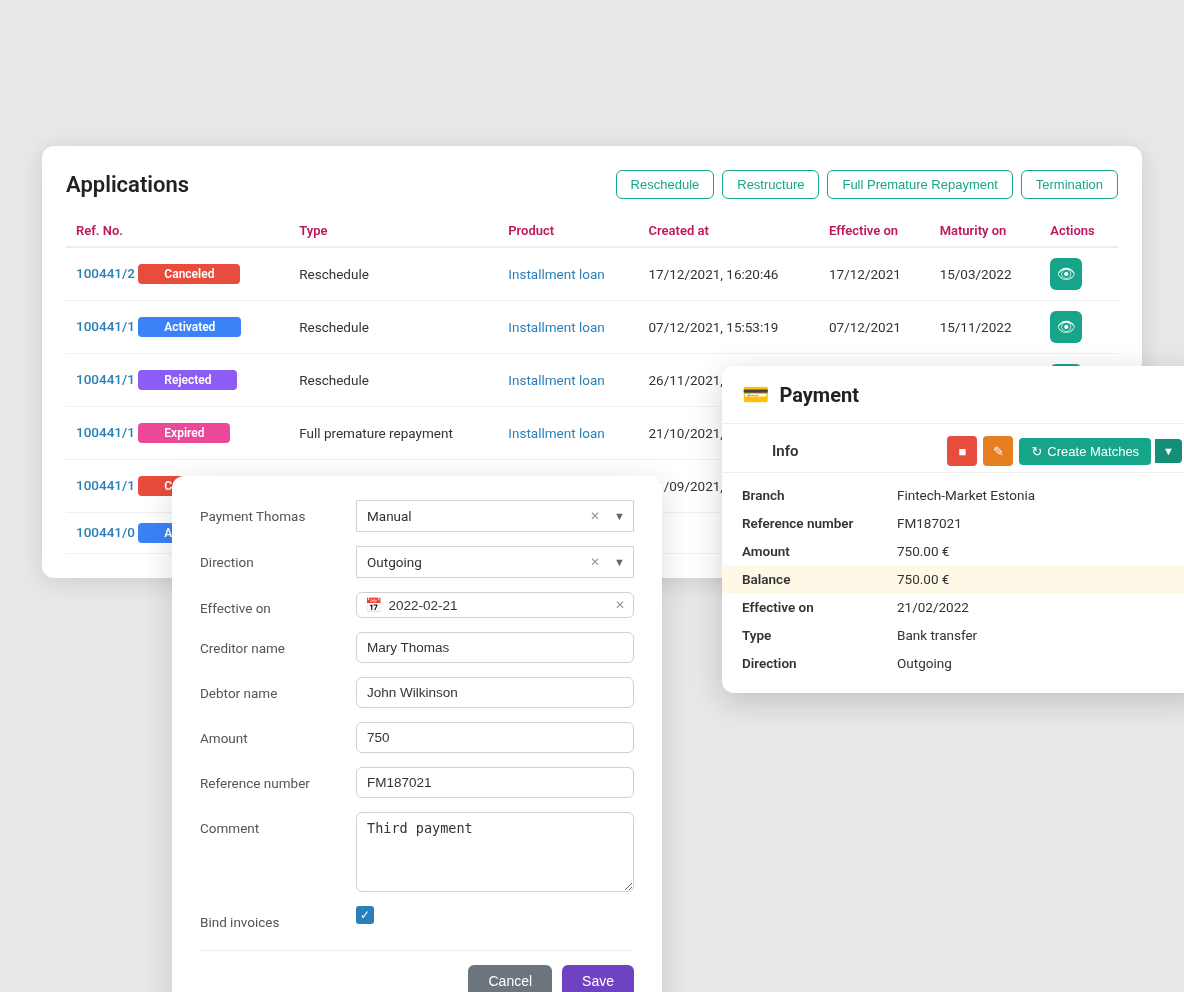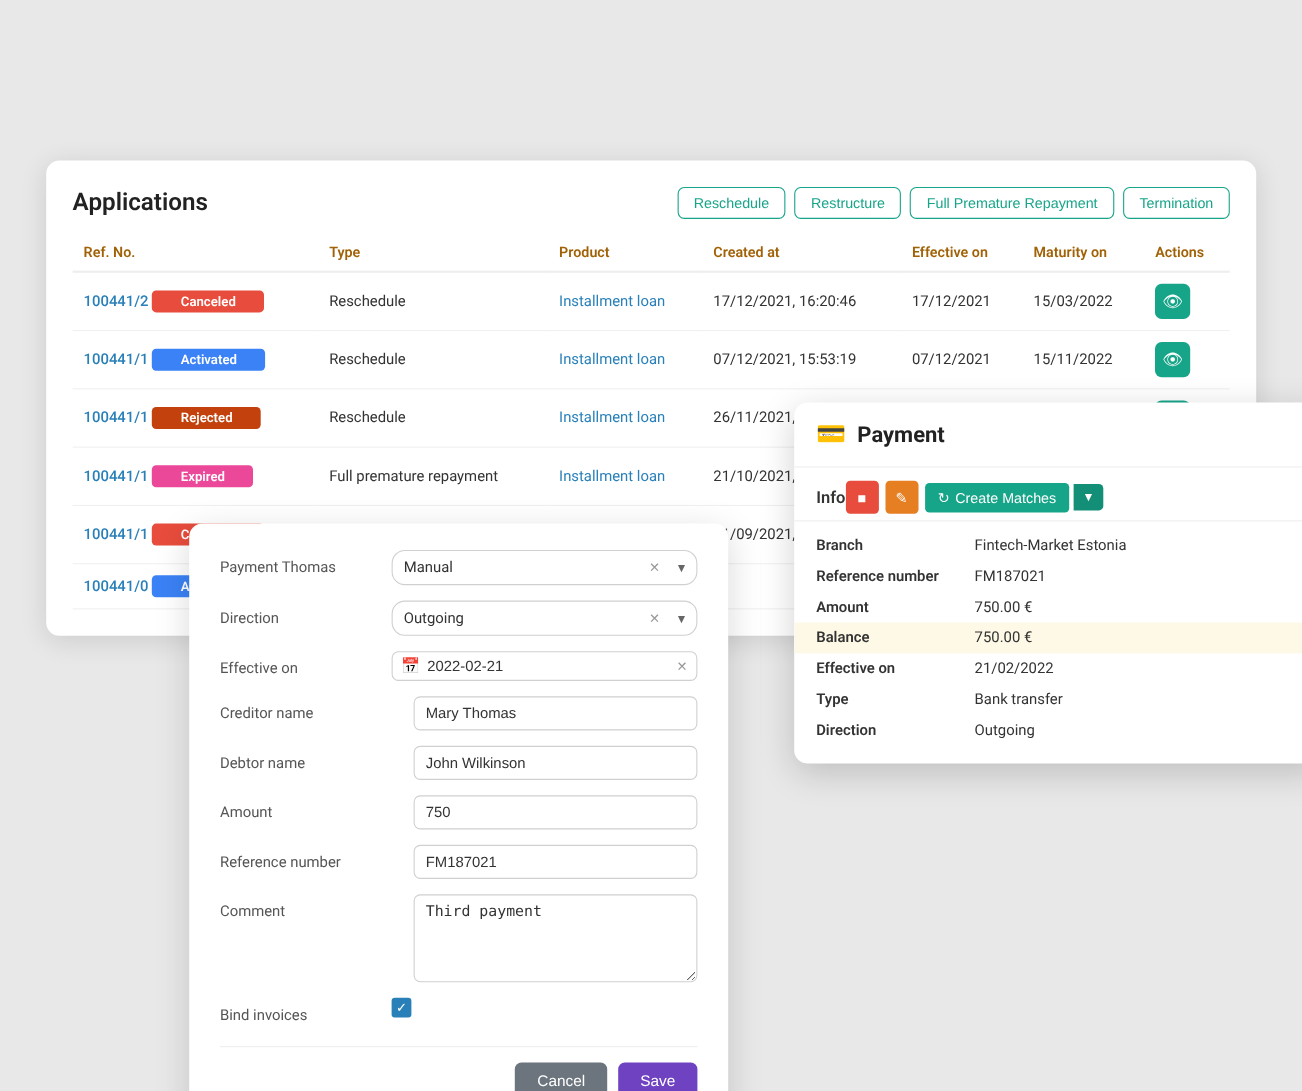--- a/index.html
+++ b/index.html
@@ -60,21 +60,21 @@
     }
 
     
     .app-table {
       width: 100%;
       border-collapse: collapse;
     }
     .app-table th {
       text-align: left;
       font-weight: 600;
-      color: #a16207;
+      color: #be185d;
       font-size: 13px;
       padding: 8px 10px;
       border-bottom: 2px solid #eee;
     }
     .app-table td {
       padding: 10px 10px;
       border-bottom: 1px solid #f0f0f0;
       color: #333;
       font-size: 13.5px;
     }
@@ -93,21 +93,21 @@
     .status-badge {
       display: inline-block;
       padding: 3px 26px;
       border-radius: 4px;
       font-size: 12px;
       font-weight: 600;
       color: #fff;
     }
     .badge-canceled { background: #e74c3c; }
     .badge-activated { background: #3b82f6; }
-    .badge-rejected { background: #c2410c; }
+    .badge-rejected { background: #8b5cf6; }
     .badge-expired { background: #ec4899; }
 
     .action-eye {
       background: #17a589;
       border: none;
       border-radius: 6px;
       width: 32px;
       height: 32px;
       display: inline-flex;
       align-items: center;
@@ -149,22 +149,23 @@
     }
 
     .payment-modal-tabs {
       padding: 0 20px;
       border-bottom: 1px solid #eee;
     }
 
     .tab-info-row {
       display: flex;
       align-items: center;
-      justify-content: flex-start;
+      justify-content: space-between;
       padding: 12px 0 6px 0;
+      margin-left: 30px;
     }
 
     .tab-label {
       font-size: 15px;
       font-weight: 600;
       color: #333;
     }
 
     .tab-actions {
       display: flex;
@@ -239,20 +240,21 @@
     .info-label {
       font-weight: 600;
       color: #333;
       width: 144px;
       flex-shrink: 0;
       font-size: 13.5px;
     }
     .info-value {
       color: #333;
       font-size: 13.5px;
+      margin-left: 11px;
     }
 
     
     .form-modal {
       position: absolute;
       left: 130px;
       top: 330px;
       width: 490px;
       background: #fff;
       border-radius: 12px;
@@ -277,30 +279,29 @@
     }
 
     .form-control {
       flex: 1;
       border: 1px solid #d0d0d0;
       border-radius: 6px;
       padding: 7px 10px;
       font-size: 13.5px;
       color: #333;
       background: #fff;
-      margin-left: 20px;
     }
 
     .form-select-wrapper {
       flex: 1;
       position: relative;
       display: flex;
       align-items: center;
       border: 1px solid #d0d0d0;
-      border-radius: 12px;
+      border-radius: 1px;
       background: #fff;
     }
     .form-select-value {
       flex: 1;
       padding: 7px 10px;
       font-size: 13.5px;
       color: #333;
     }
     .form-select-clear {
       padding: 0 6px;

